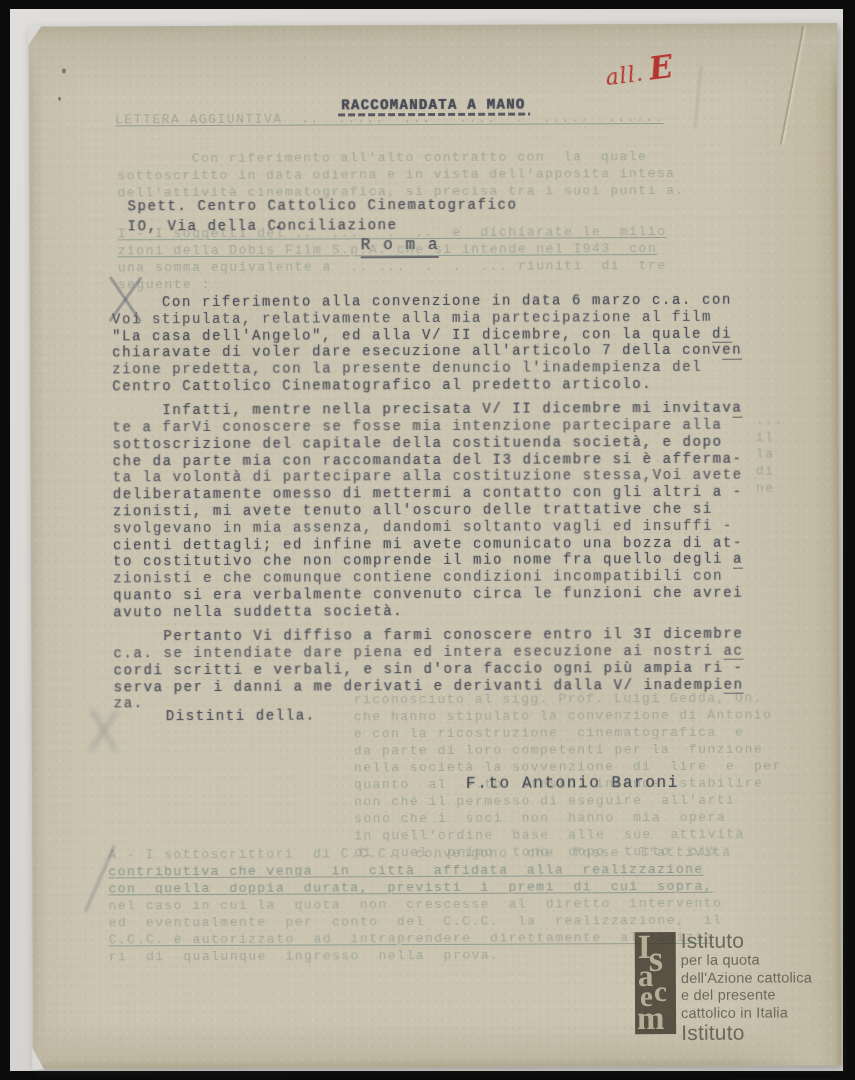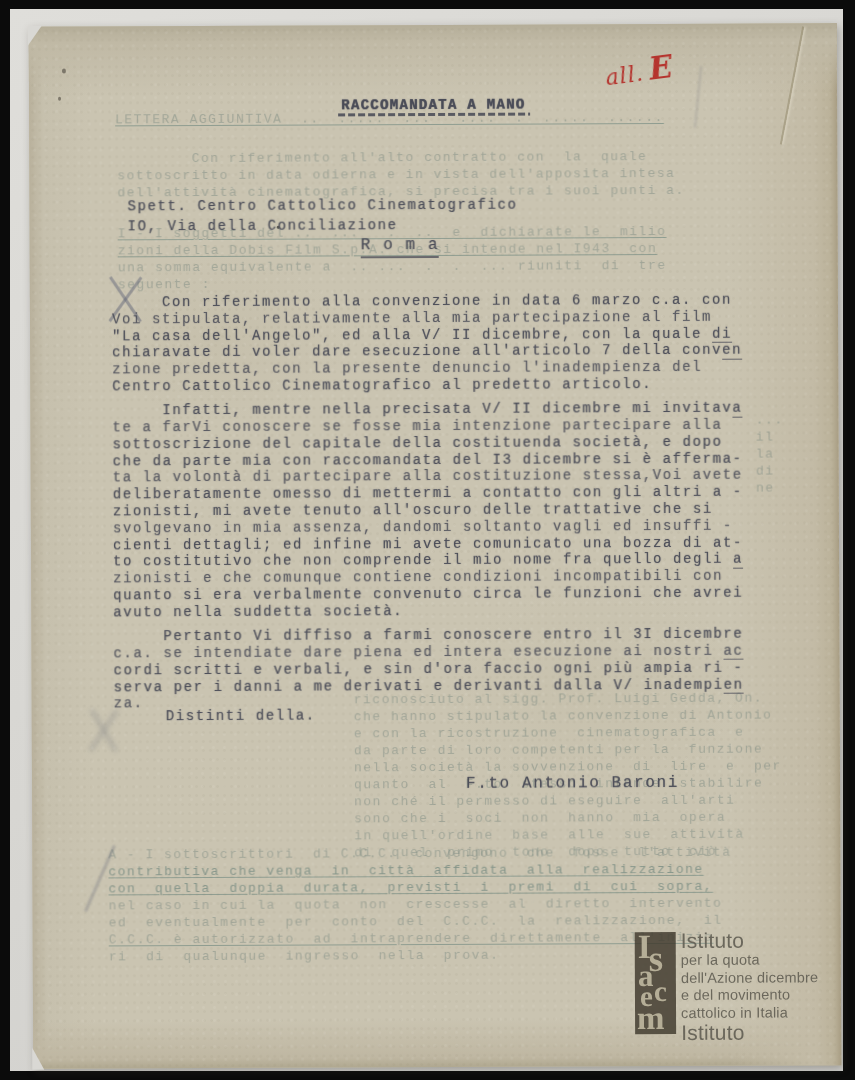--- a/index.html
+++ b/index.html
@@ -167,20 +167,20 @@
           <span class="wm-letter wl0">I</span>
           <span class="wm-letter wl1">s</span>
           <span class="wm-letter wl2">a</span>
           <span class="wm-letter wl3">e</span>
           <span class="wm-letter wl4">c</span>
           <span class="wm-letter wl5">m</span>
         </div>
       <div class="wm-text">
           <div class="wm-line big">Istituto</div>
           <div class="wm-line">per la quota</div>
-          <div class="wm-line">dell'Azione dicembre</div>
-          <div class="wm-line">e del movimento</div>
+          <div class="wm-line">dell'Azione cattolica</div>
+          <div class="wm-line">e del presente</div>
           <div class="wm-line">cattolico in Italia</div>
           <div class="wm-line big">Istituto</div>
         </div>
     </div>
   </div>
 </div>
 
 </body></html>

